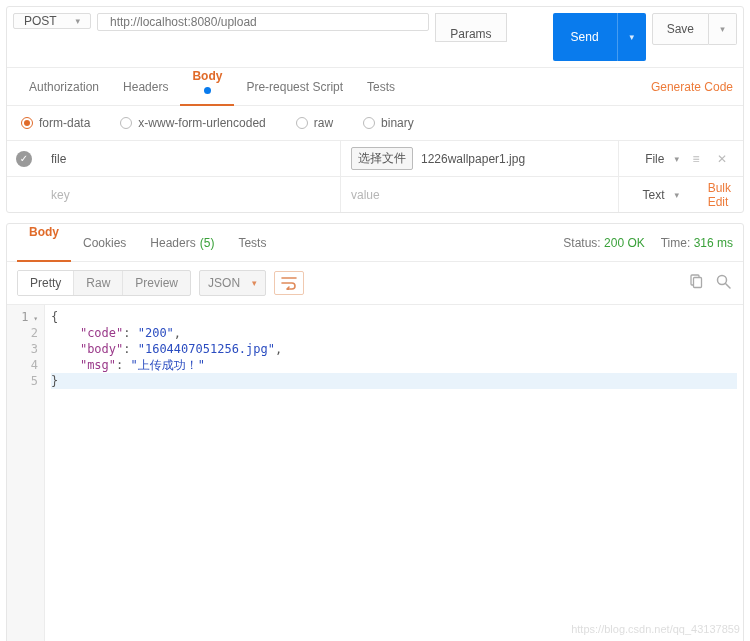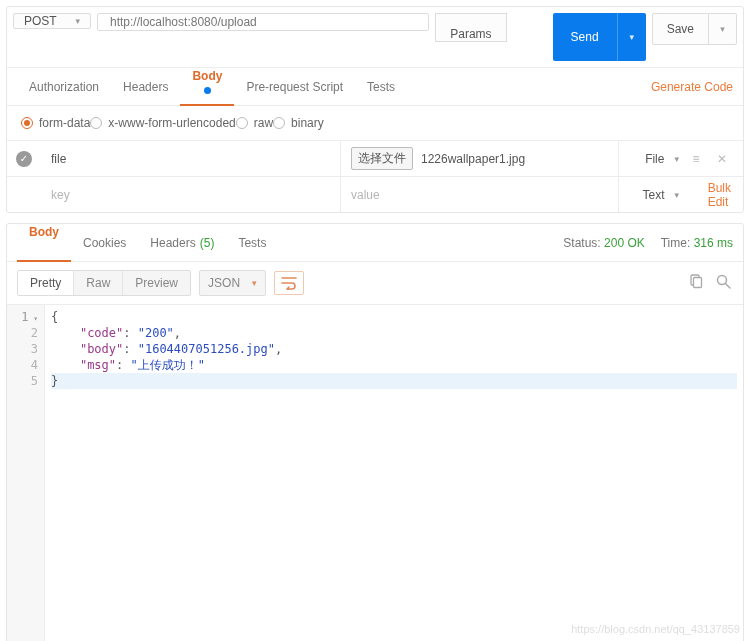--- a/index.html
+++ b/index.html
@@ -110,21 +110,21 @@
     margin-bottom:-1px; font-weight:700;flex-direction:column;
   }
   .dot {
     width:7px;height:7px;border-radius:50%; background:#097bed; display:inline-block;
   }
   .spacer { flex:1; }
   .gen-code { color:#ed7b3a; }
 
   
   .radio-row {
-    display:flex; gap:0; align-items:center; padding:10px 14px;
+    display:flex; gap:30px; align-items:center; padding:10px 14px;
   }
   .radio {
     width:12px; height:12px; border-radius:50%;
     border:1px solid #bbb; display:inline-flex;
     align-items:center; justify-content:center;
     background:#fff;
   }
   .radio.selected { border-color:#e06b2a; }
   .radio.selected::after{
     content:''; width:6px; height:6px; border-radius:50%; background:#e06b2a;

